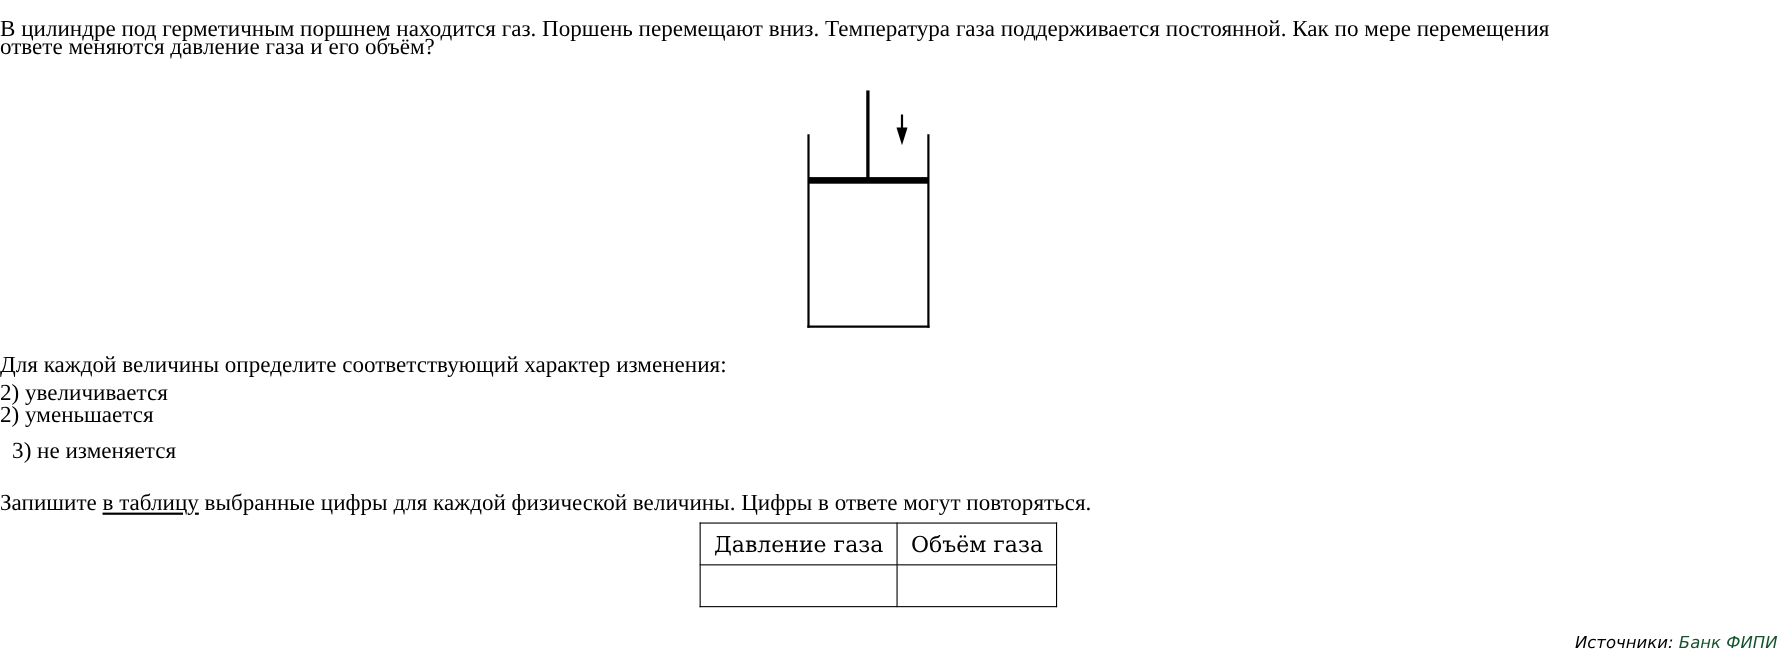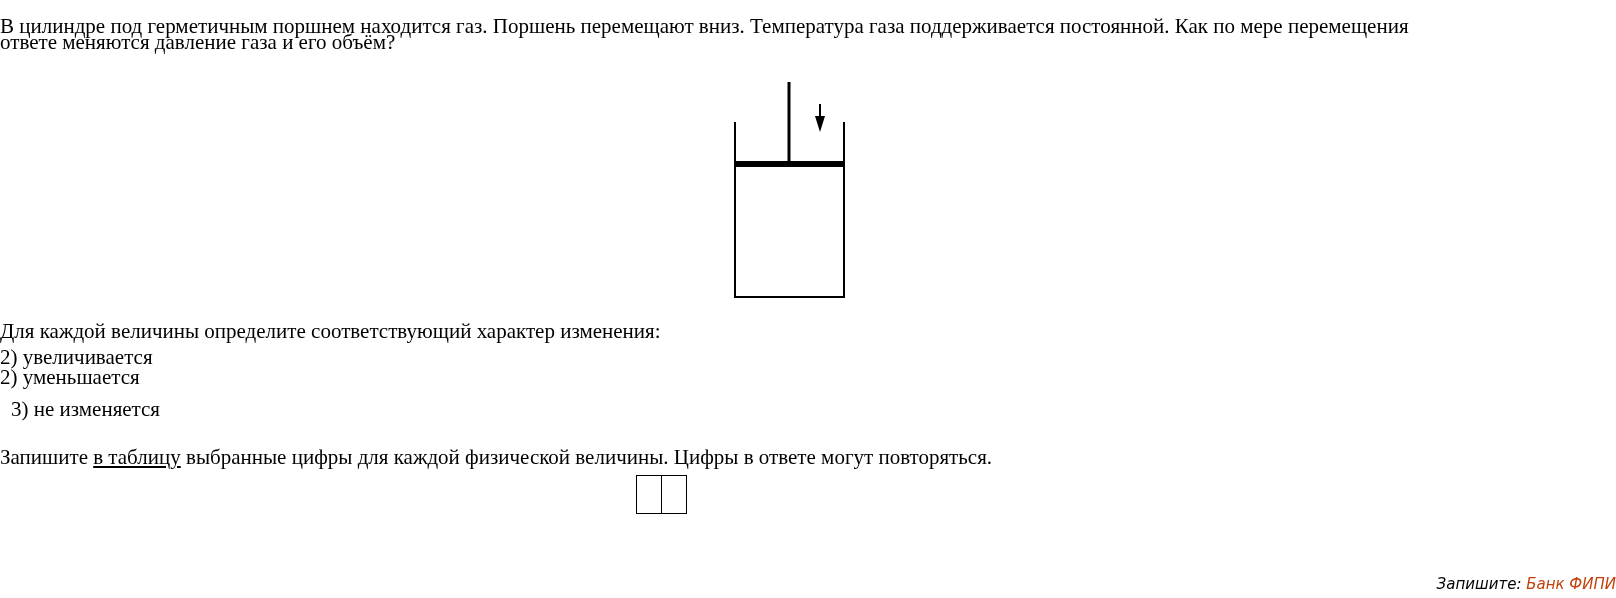--- a/index.html
+++ b/index.html
@@ -14,21 +14,21 @@
   #o2 { top:364px; }
   #o3 { top:396px;padding-left:11px; }
   #write { top:412px;margin-top:32px; }
   .u { text-decoration:underline; }
   table.ans { position:absolute; left:636px; top:475px; border-collapse:collapse;
               font-family:"DejaVu Serif", serif; font-size:20px; }
   table.ans td, table.ans th { border:1px solid #000; font-weight:normal;
               padding:0 12px; height:37px; text-align:center; }
   .src { position:absolute; right:0; top:575px; font-family:"DejaVu Sans", sans-serif;
          font-size:15px; font-style:italic; }
-  .src .lnk { color:#c2410c; }
+  .src .lnk { color:#14532d; }
 </style>
 </head>
 <body>
 
 <div class="p" id="q1">В цилиндре под герметичным поршнем находится газ. Поршень перемещают вниз. Температура газа поддерживается постоянной. Как по мере перемещения</div>
 <div class="p" id="q2">ответе меняются давление газа и его объём?</div>
 
 <svg class="fig" width="120" height="222" viewBox="0 0 120 222">
 
   <line x1="5" y1="40" x2="5" y2="216" stroke="#000" stroke-width="2"></line>
@@ -46,20 +46,24 @@
 </svg>
 
 <div class="p" id="instr">Для каждой величины определите соответствующий характер изменения:</div>
 <div class="p" id="o1">2) увеличивается</div>
 <div class="p" id="o2">2) уменьшается</div>
 <div class="p" id="o3">3) не изменяется</div>
 <div class="p" id="write"><span>Запишите </span><span class="u">в таблицу</span><span> выбранные цифры для каждой физической величины. Цифры в ответе могут повторяться.</span></div>
 
 <table class="ans">
   <tbody>
+      <tr>
+    <th>Давление газа</th>
+    <th>Объём газа</th>
+  </tr>
   <tr>
     <td></td>
     <td></td>
   </tr>
 </tbody>
   </table>
 
-<div class="src"><span>Запишите:</span> <span class="lnk">Банк ФИПИ</span></div>
+<div class="src"><span>Источники:</span> <span class="lnk">Банк ФИПИ</span></div>
 
 </body></html>

